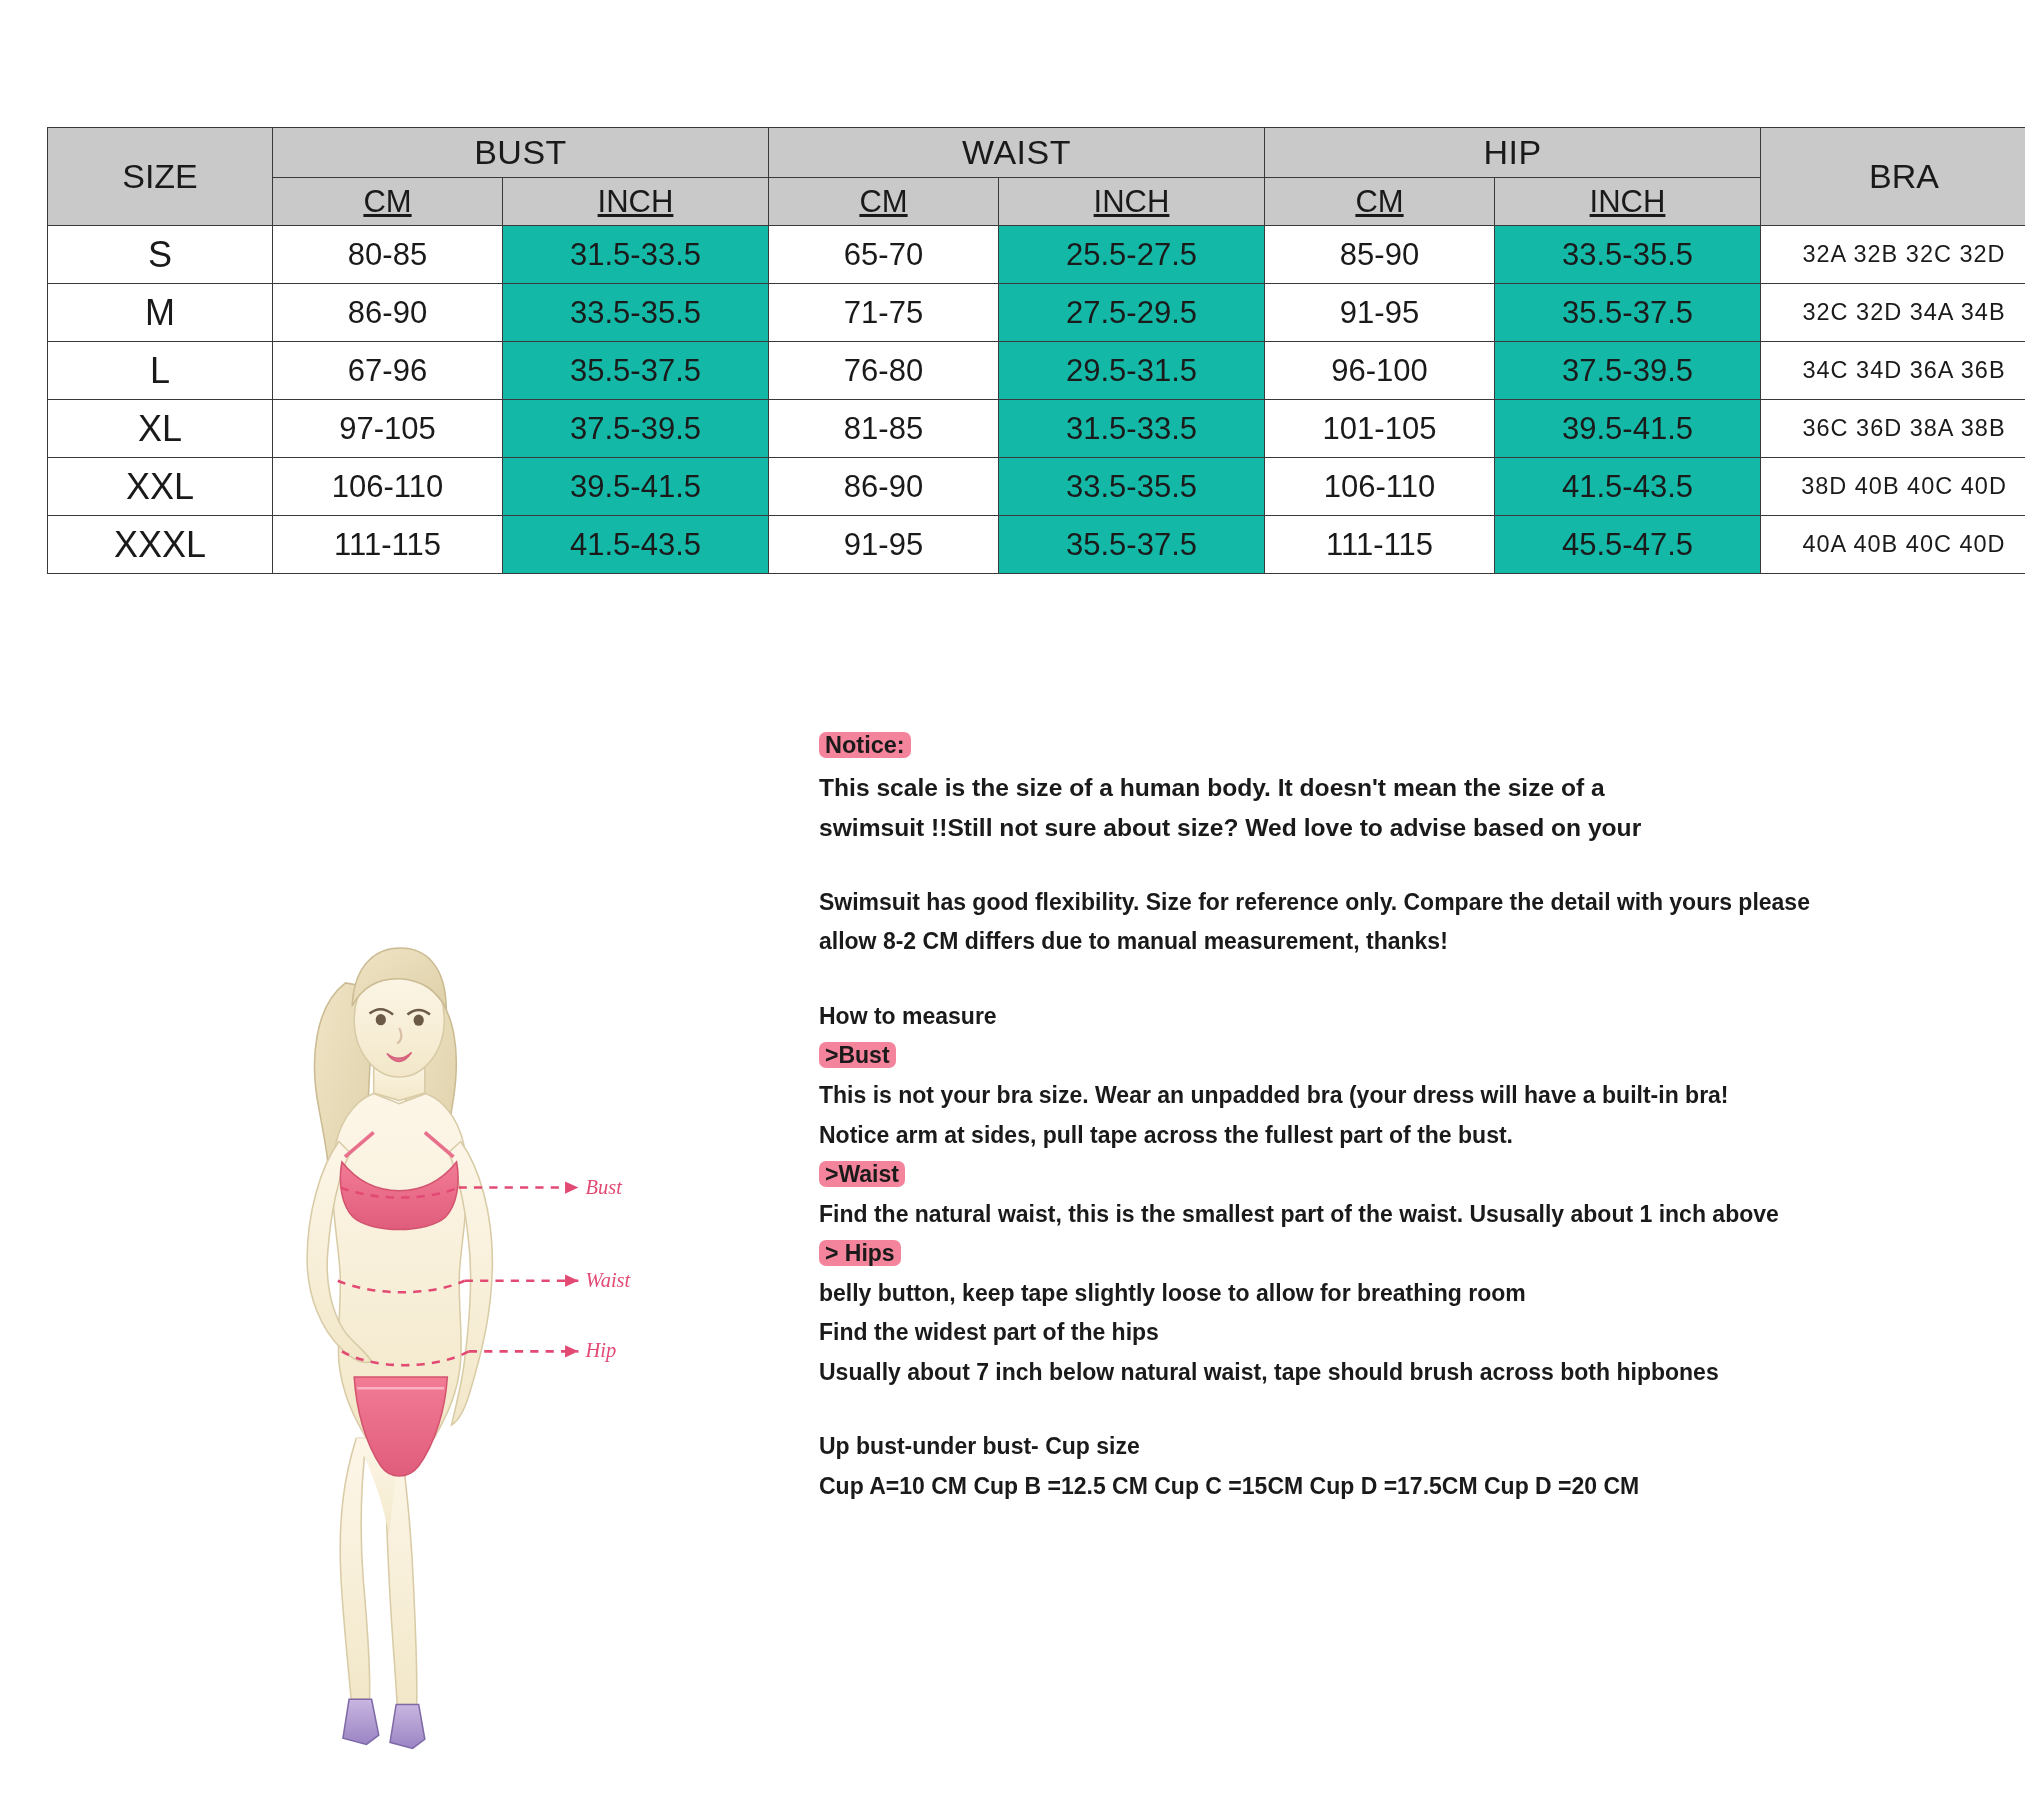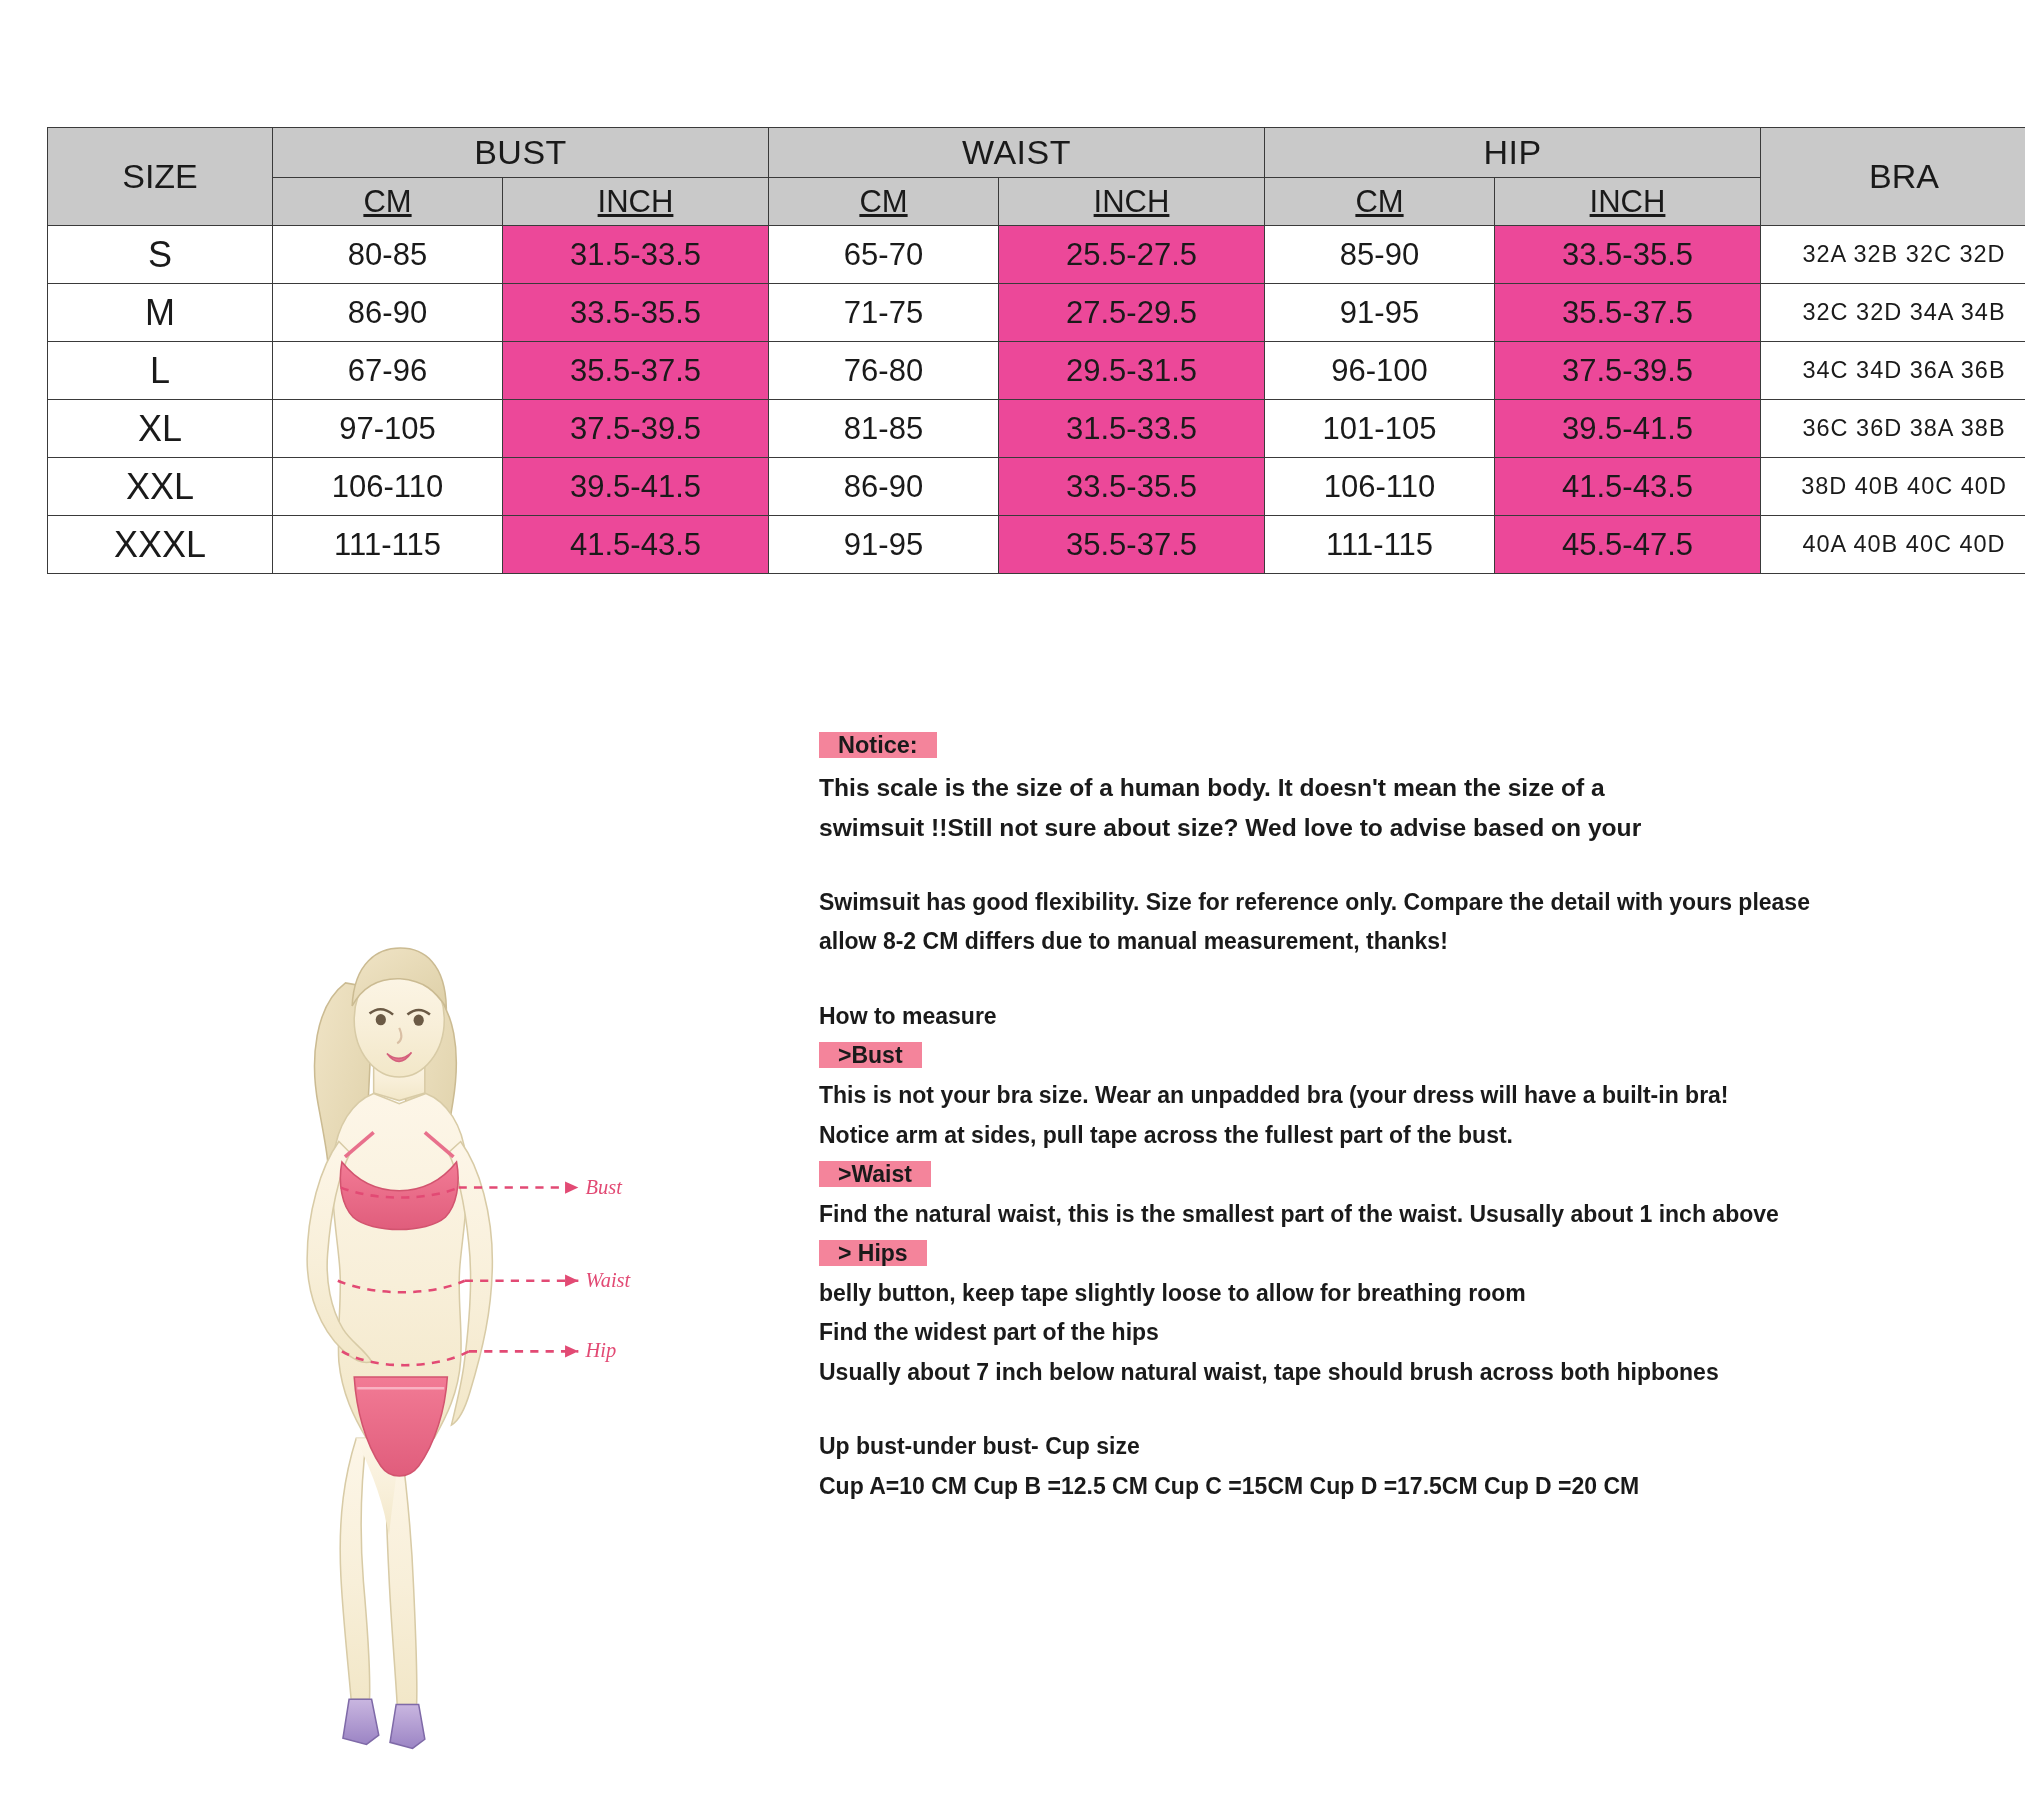--- a/index.html
+++ b/index.html
@@ -65,21 +65,21 @@
     font-size: 36px;
     height: 57px;
     background: #ffffff;
   }
   td.cell-cm {
     font-size: 31px;
     background: #ffffff;
   }
   td.cell-inch {
     font-size: 31px;
-    background: #ec4899;
+    background: #14b8a6;
   }
   td.cell-bra {
     font-size: 23.5px;
     background: #ffffff;
     letter-spacing: 1px;
   }
 
   
   .bottom {
     position: absolute;
@@ -102,21 +102,22 @@
   
   .text-col {
     position: absolute;
     left: 819px;
     top: 0;
     width: 1167px;
   }
   .hl {
     background: #f4849b;
     display: inline;
-    padding: 0 19px;
+    padding: 0 6px;
+    border-radius: 7px;
   }
   .gap-lg { height: 35px; }
   .gap-sm { height: 9.2px; }
   .notice-head { font-size: 23.5px; font-weight: bold; }
   .para { font-size: 23px; font-weight: bold; line-height: 1.72; }
   .para-strong { font-size: 24.6px; font-weight: bold; line-height: 1.62; }
 </style>
 </head>
 <body>
 

